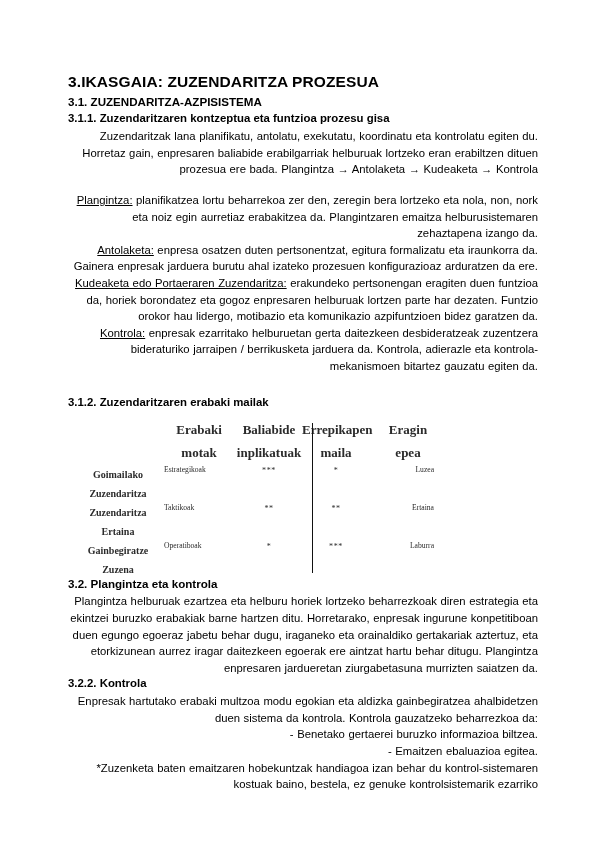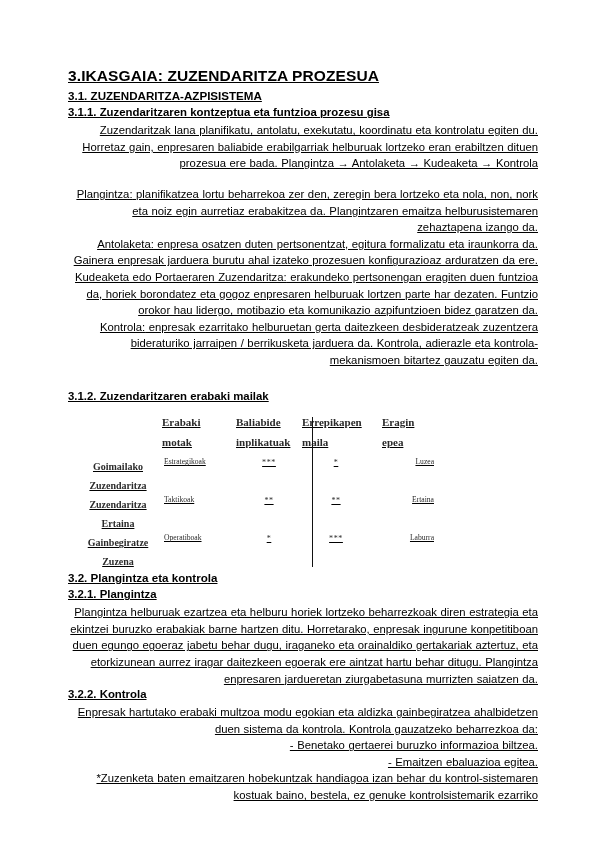--- a/index.html
+++ b/index.html
@@ -18,23 +18,22 @@
     position: relative;
     width: 600px;
     height: 848px;
     background: #ffffff;
     padding: 0;
     box-sizing: border-box;
   }
   .content {
     position: absolute;
     left: 68px;
-    top: 66px;
+    top: 72px;
     width: 470px;
-    text-decoration: underline;
   }
 
   
   h1.doc-title {
     font-size: 15.5px;
     font-weight: bold;
     margin: 0 0 3px 0;
     letter-spacing: 0.1px;
     line-height: 1.25;
   }
@@ -83,24 +82,24 @@
     padding: 0;
     vertical-align: top;
   }
   .col-label { width: 88px; }
   .col-a { width: 74px; }
   .col-b { width: 66px; }
   .col-c { width: 68px; }
   .col-d { width: 64px; }
 
   .th-cell {
-    font-size: 11px;
+    font-size: 13px;
     font-weight: bold;
     color: #2b2b2b;
-    text-align: left;
+    text-align: center;
     line-height: 1.75;
     height: 44px;
     padding-top: 4px;
     font-family: "Liberation Serif", serif;
   }
   .th-cell.eragin {
     padding-left: 12px;
   }
   .row-label {
     font-size: 10px;
@@ -229,21 +228,20 @@
             <td class="cell stars">*</td>
             <td class="cell stars">***</td>
             <td class="cell eragin">Laburra</td>
           </tr>
         </tbody>
       </table>
     </div>
 
     <h2 class="sec-head">3.2. Plangintza eta kontrola</h2>
 
-    <h3 class="subsec-head">3.2.1. Plangintza</h3>
 
     <p class="body">Plangintza helburuak ezartzea eta helburu horiek lortzeko beharrezkoak diren estrategia eta ekintzei buruzko erabakiak barne hartzen ditu. Horretarako, enpresak ingurune konpetitiboan duen egungo egoeraz jabetu behar dugu, iraganeko eta orainaldiko gertakariak aztertuz, eta etorkizunean aurrez iragar daitezkeen egoerak ere aintzat hartu behar ditugu. Plangintza enpresaren jardueretan ziurgabetasuna murrizten saiatzen da.</p>
 
     <h3 class="subsec-head">3.2.2. Kontrola</h3>
 
     <p class="body">Enpresak hartutako erabaki multzoa modu egokian eta aldizka gainbegiratzea ahalbidetzen duen sistema da kontrola. Kontrola gauzatzeko beharrezkoa da:</p>
 
     <p class="body">- Benetako gertaerei buruzko informazioa biltzea.</p>
     <p class="body">- Emaitzen ebaluazioa egitea.</p>
 

